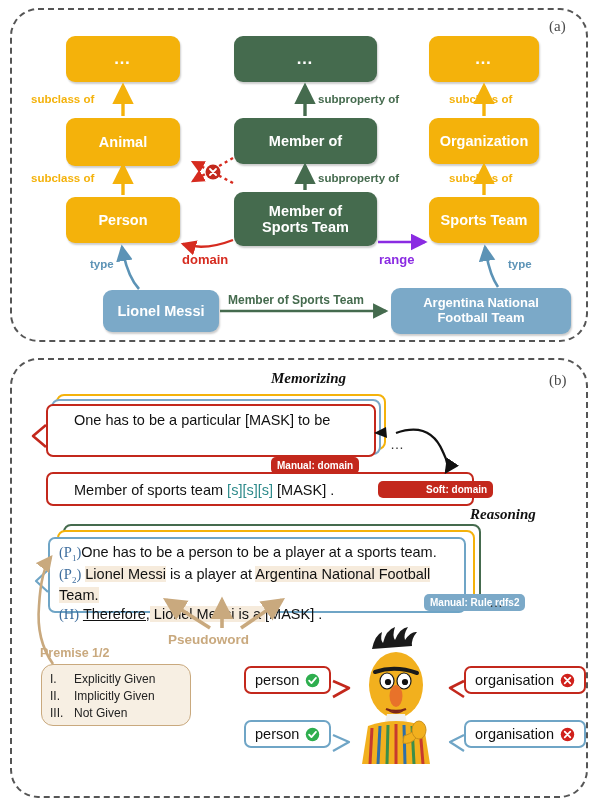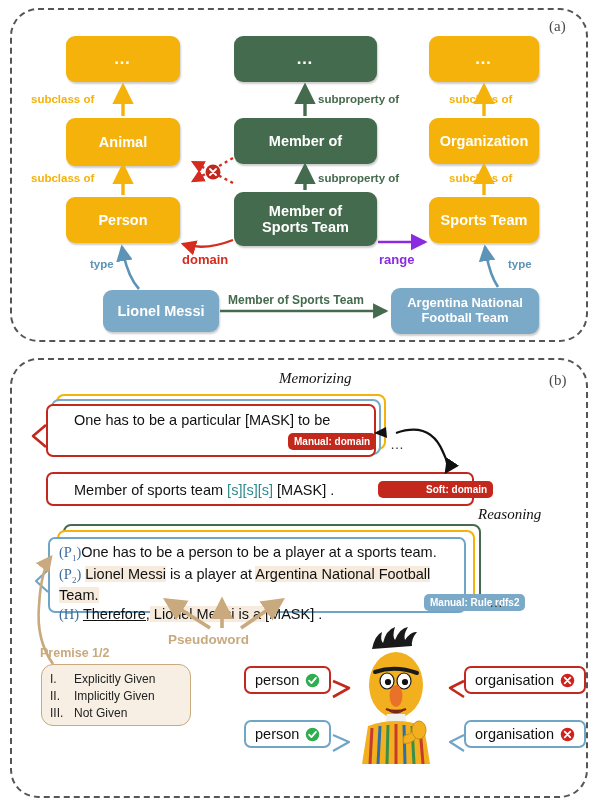--- a/index.html
+++ b/index.html
@@ -58,22 +58,21 @@
 
   svg.ov { position: absolute; left: 0; top: 0; width: 598px; height: 806px; pointer-events: none; }
 
   
   .sec-title {
     position: absolute;
     font-family: "Liberation Serif", serif;
     font-style: italic;
     font-size: 15px;
     color: #111;
-    font-weight: normal;
-    margin-left: 8px;
+    font-weight: bold;
   }
   .stack {
     position: absolute;
     border-radius: 8px;
     background: #fff;
   }
   .card {
     position: absolute;
     border-radius: 7px;
     background: #fff;
@@ -160,21 +159,21 @@
 <div class="node prop dots" style="left:234px; top:36px; width:143px; height:46px;">…</div>
 <div class="node prop" style="left:234px; top:118px; width:143px; height:46px;">Member of</div>
 <div class="node prop" style="left:234px; top:192px; width:143px; height:54px; white-space:pre-line;">Member of
 Sports Team</div>
 
 <div class="node cls dots" style="left:429px; top:36px; width:110px; height:46px;">…</div>
 <div class="node cls" style="left:429px; top:118px; width:110px; height:46px;">Organization</div>
 <div class="node cls" style="left:429px; top:197px; width:110px; height:46px;">Sports Team</div>
 
 <div class="node inst" style="left:103px; top:290px; width:116px; height:42px;">Lionel Messi</div>
-<div class="node inst" style="left:391px; top:288px; width:148px; height:46px; white-space:pre-line; font-size:13px;">Argentina National
+<div class="node inst" style="left:391px; top:288px; width:180px; height:46px; white-space:pre-line; font-size:13px;">Argentina National
 Football Team</div>
 
 <div class="elabel y" style="left:31px; top:93px;">subclass of</div>
 <div class="elabel y" style="left:31px; top:172px;">subclass of</div>
 <div class="elabel g" style="left:318px; top:93px;">subproperty of</div>
 <div class="elabel g" style="left:318px; top:172px;">subproperty of</div>
 <div class="elabel y" style="left:449px; top:93px;">subclass of</div>
 <div class="elabel y" style="left:449px; top:172px;">subclass of</div>
 <div class="elabel b" style="left:90px; top:258px;">type</div>
 <div class="elabel b" style="left:508px; top:258px;">type</div>
@@ -187,21 +186,21 @@
 
 <div class="sec-title" style="left:271px; top:370px;">Memorizing</div>
 <div class="sec-title" style="left:470px; top:506px;">Reasoning</div>
 
 <div class="stack" style="left:56px; top:394px; width:330px; height:56px; border:2.2px solid #F4B20B;"></div>
 <div class="stack" style="left:51px; top:399px; width:330px; height:56px; border:2.2px solid #7BA9C8;"></div>
 
 <div class="card red" style="left:46px; top:404px; width:330px; height:53px;">
   <div>One has to be a particular [MASK] to be</div>
 </div>
-<div class="badge red" style="left:271px; top:433px;margin-left:17px;">Manual: domain</div>
+<div class="badge red" style="left:271px; top:457px;">Manual: domain</div>
 <div class="dots-s" style="left:390px; top:436px;">…</div>
 
 <div class="card red" style="left:46px; top:472px; width:428px; height:34px; padding-top:7px;">
   <span>Member of sports team </span><span class="teal">[s][s][s]</span><span> [MASK] .</span>
 </div>
 <div class="badge red" style="left:378px; top:481px;padding-left:48px;">Soft: domain</div>
 
 <div class="stack" style="left:63px; top:524px; width:418px; height:78px; border:2.2px solid #456B4E;"></div>
 <div class="stack" style="left:57px; top:530px; width:418px; height:78px; border:2.2px solid #F4B20B;"></div>
 

